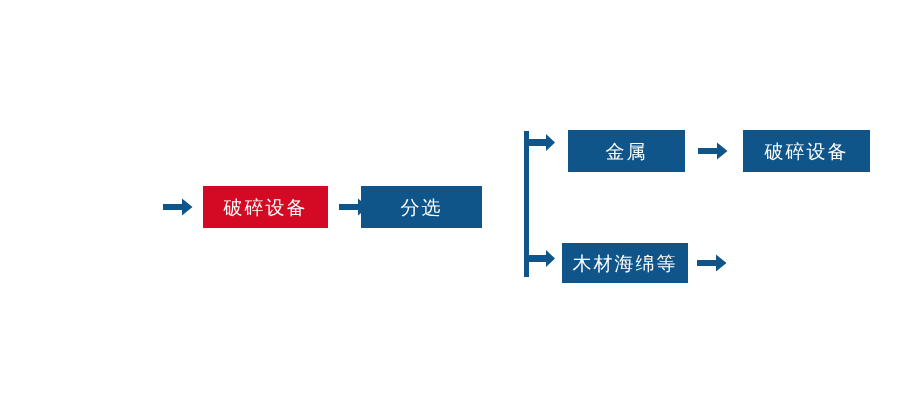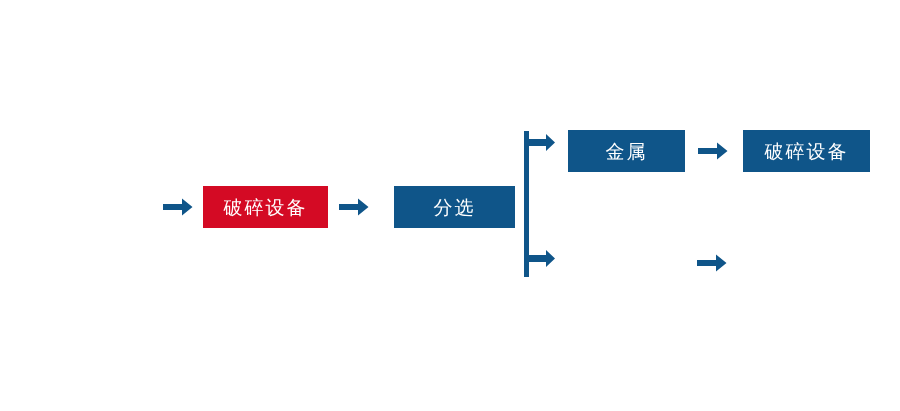--- a/index.html
+++ b/index.html
@@ -31,21 +31,21 @@
     white-space: nowrap;
     box-sizing: border-box;
     padding: 0 6px;
   }
   .node.primary { background: #0f5589; }
   .node.alert   { background: #d40a24; }
 
   
   #node-bulky-waste   { left: 30px;  top: 186px; width: 124px; height: 42px; }
   #node-crusher       { left: 203px; top: 186px; width: 125px; height: 42px; }
-  #node-sorting       { left: 394px; top: 186px; width: 121px; height: 42px; }
+  #node-sorting       { left: 361px; top: 186px; width: 121px; height: 42px; }
   #node-metal         { left: 568px; top: 130px; width: 117px; height: 42px; }
   #node-recycle       { left: 743px; top: 130px; width: 127px; height: 42px; }
   #node-wood-sponge   { left: 562px; top: 243px; width: 126px; height: 40px; }
   #node-incinerate    { left: 742px; top: 243px; width: 130px; height: 40px; }
 
   
   .arrow {
     position: absolute;
     width: 30px;
     height: 26px;
@@ -105,20 +105,21 @@
   <div class="node primary" id="node-metal">金属</div>
 
   <div class="arrow" id="arrow-metal-to-recycle">
     <svg viewBox="0 0 30 26" xmlns="http://www.w3.org/2000/svg" aria-hidden="true">
       <path d="M0 10 H19 V4.5 L29.5 13 L19 21.5 V16 H0 Z" fill="currentColor"></path>
     </svg>
   </div>
 
   <div class="node primary" id="node-recycle">破碎设备</div>
 
+  <div class="node primary" id="node-wood-sponge">木材海绵等</div>
 
   <div class="arrow" id="arrow-wood-to-fuel">
     <svg viewBox="0 0 30 26" xmlns="http://www.w3.org/2000/svg" aria-hidden="true">
       <path d="M0 10 H19 V4.5 L29.5 13 L19 21.5 V16 H0 Z" fill="currentColor"></path>
     </svg>
   </div>
 
 
 </div>
 

